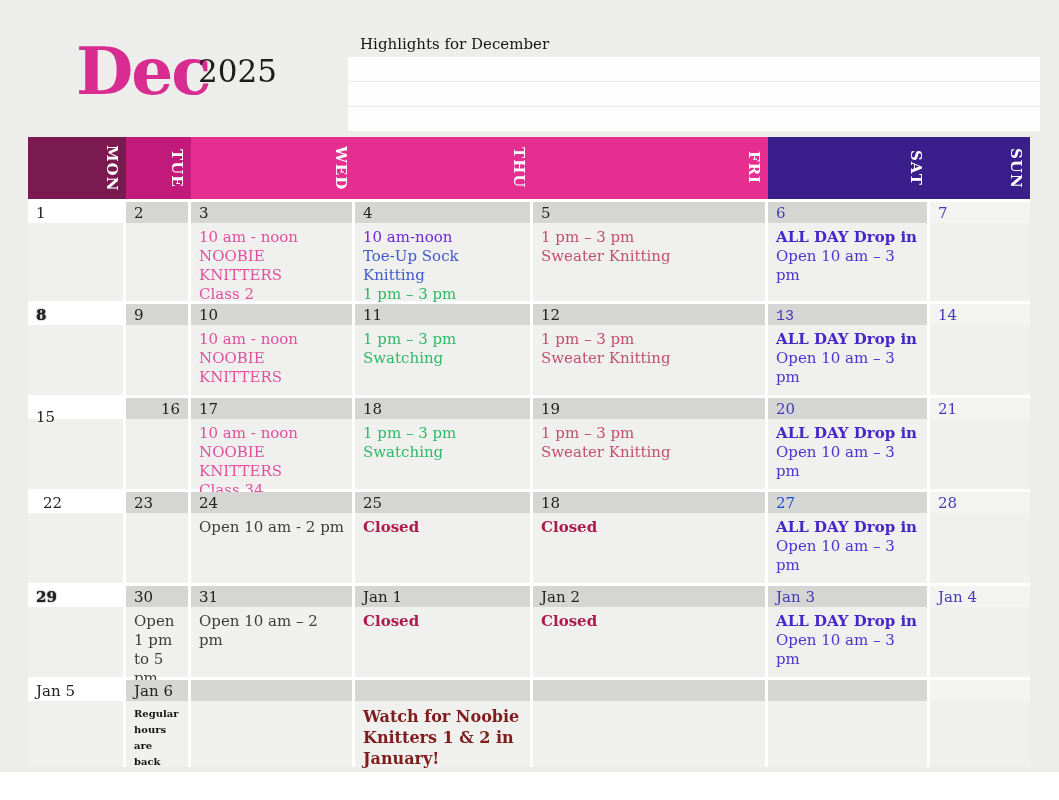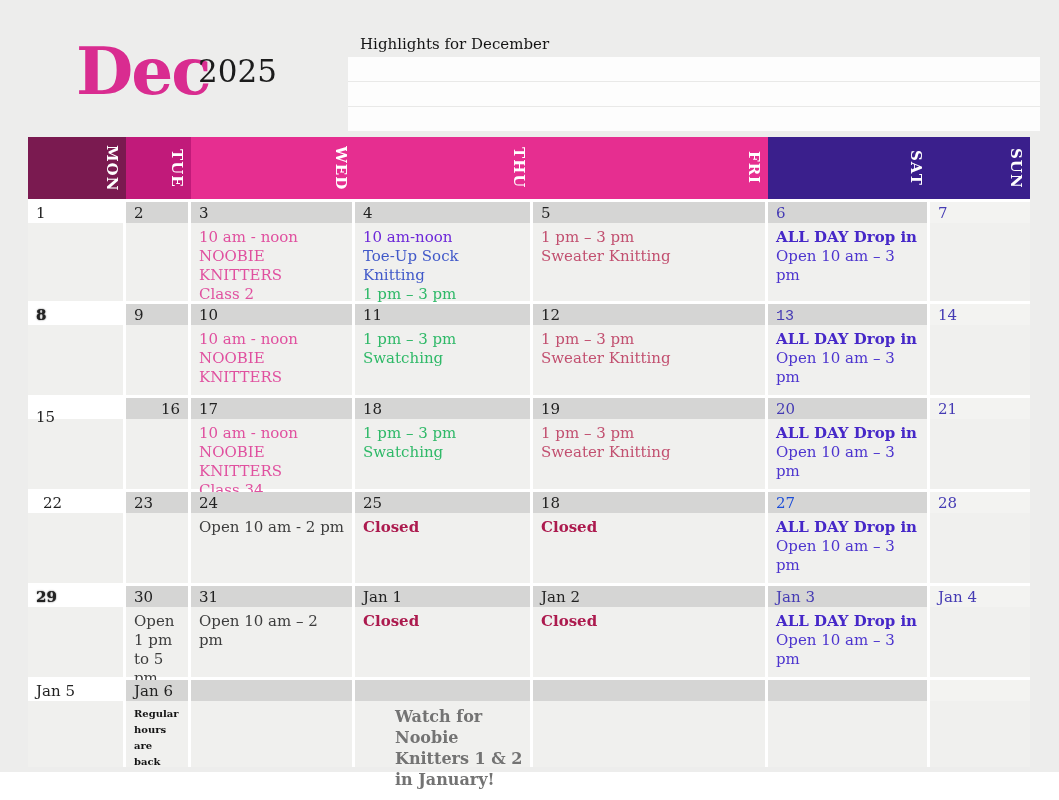--- a/index.html
+++ b/index.html
@@ -336,21 +336,21 @@
             <div class="ev ev-note" style="color: rgb(20, 20, 20);">Regular hours are back</div>
           </div>
         </div>
         <div class="day-cell col2">
           <div class="date-strip strip-gray"><span class="date-num" style="color: rgb(34, 34, 34);"></span></div>
           <div class="events"></div>
         </div>
         <div class="day-cell col3">
           <div class="date-strip strip-gray"><span class="date-num" style="color: rgb(34, 34, 34);"></span></div>
           <div class="events">
-            <div class="ev ev-promo" style="color: #737373; margin-left: 32px;">Watch for Noobie Knitters 1 &amp; 2 in January!</div>
+            <div class="ev ev-promo" style="color: #7f1d1d;">Watch for Noobie Knitters 1 &amp; 2 in January!</div>
           </div>
         </div>
         <div class="day-cell col4">
           <div class="date-strip strip-gray"><span class="date-num" style="color: rgb(34, 34, 34);"></span></div>
           <div class="events"></div>
         </div>
         <div class="day-cell col5">
           <div class="date-strip strip-gray"><span class="date-num" style="color: rgb(34, 34, 34);"></span></div>
           <div class="events"></div>
         </div>

